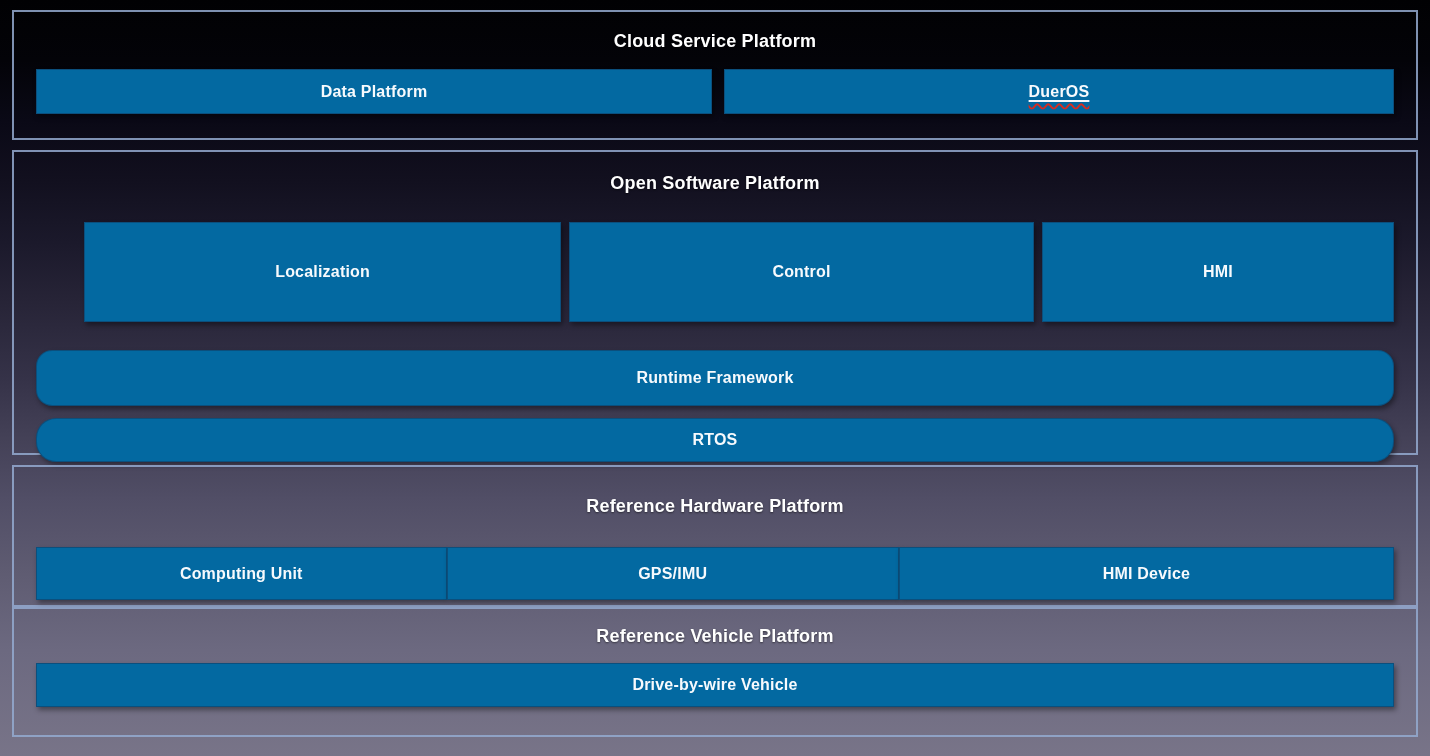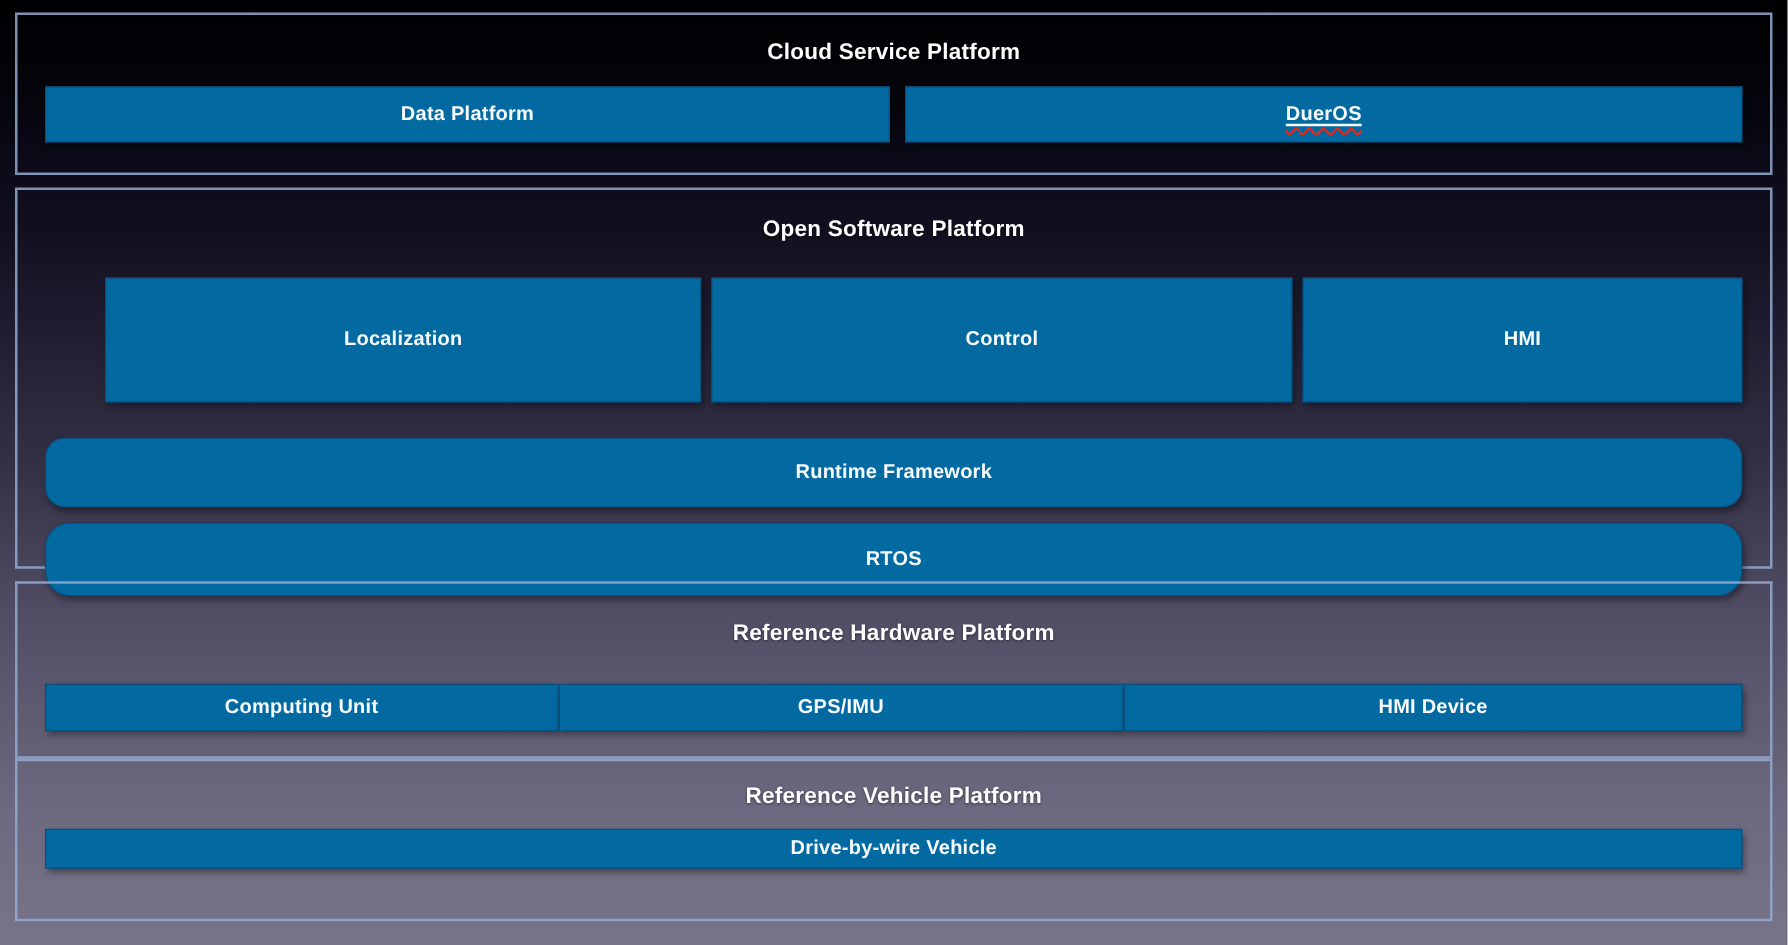--- a/index.html
+++ b/index.html
@@ -74,30 +74,30 @@
     text-decoration-thickness: 1.5px;
     text-underline-offset: 6px;
   }
   
   .sec-soft { margin-top: 10px; height: 305px; padding-top: 16px; }
   .sec-soft .big-row { margin-top: 24px; gap: 8px; height: 100px; }
   .sec-soft .bluebox.loc { flex: 494; margin-left: 48px; }
   .sec-soft .bluebox.ctl { flex: 481; }
   .sec-soft .bluebox.hmi { flex: 364; }
   .sec-soft .bar-runtime { margin-top: 28px; height: 56px; border-radius: 16px; }
-  .sec-soft .bar-rtos    { margin-top: 12px; height: 59px; border-radius: 20px; }
+  .sec-soft .bar-rtos    { margin-top: 12px; height: 44px; border-radius: 20px; }
   
   .sec-hw { margin-top: 10px; height: 142px; padding-top: 24px; }
-  .sec-hw .box-row { margin-top: 26px; height: 38px; }
+  .sec-hw .box-row { margin-top: 26px; height: 53px; }
   .sec-hw .bluebox.cu  { flex: 401; }
   .sec-hw .bluebox.gps { flex: 442; }
   .sec-hw .bluebox.hd  { flex: 484; }
   
   .sec-veh { height: 130px; padding-top: 12px; }
-  .sec-veh .bar-dbw { margin-top: 12px; height: 32px; }
+  .sec-veh .bar-dbw { margin-top: 12px; height: 44px; }
 </style>
 </head>
 <body>
 
 <div class="section sec-cloud">
   <div class="section-title">Cloud Service Platform</div>
   <div class="box-row">
     <div class="bluebox dp">
       <span>Data Platform</span>
     </div>

